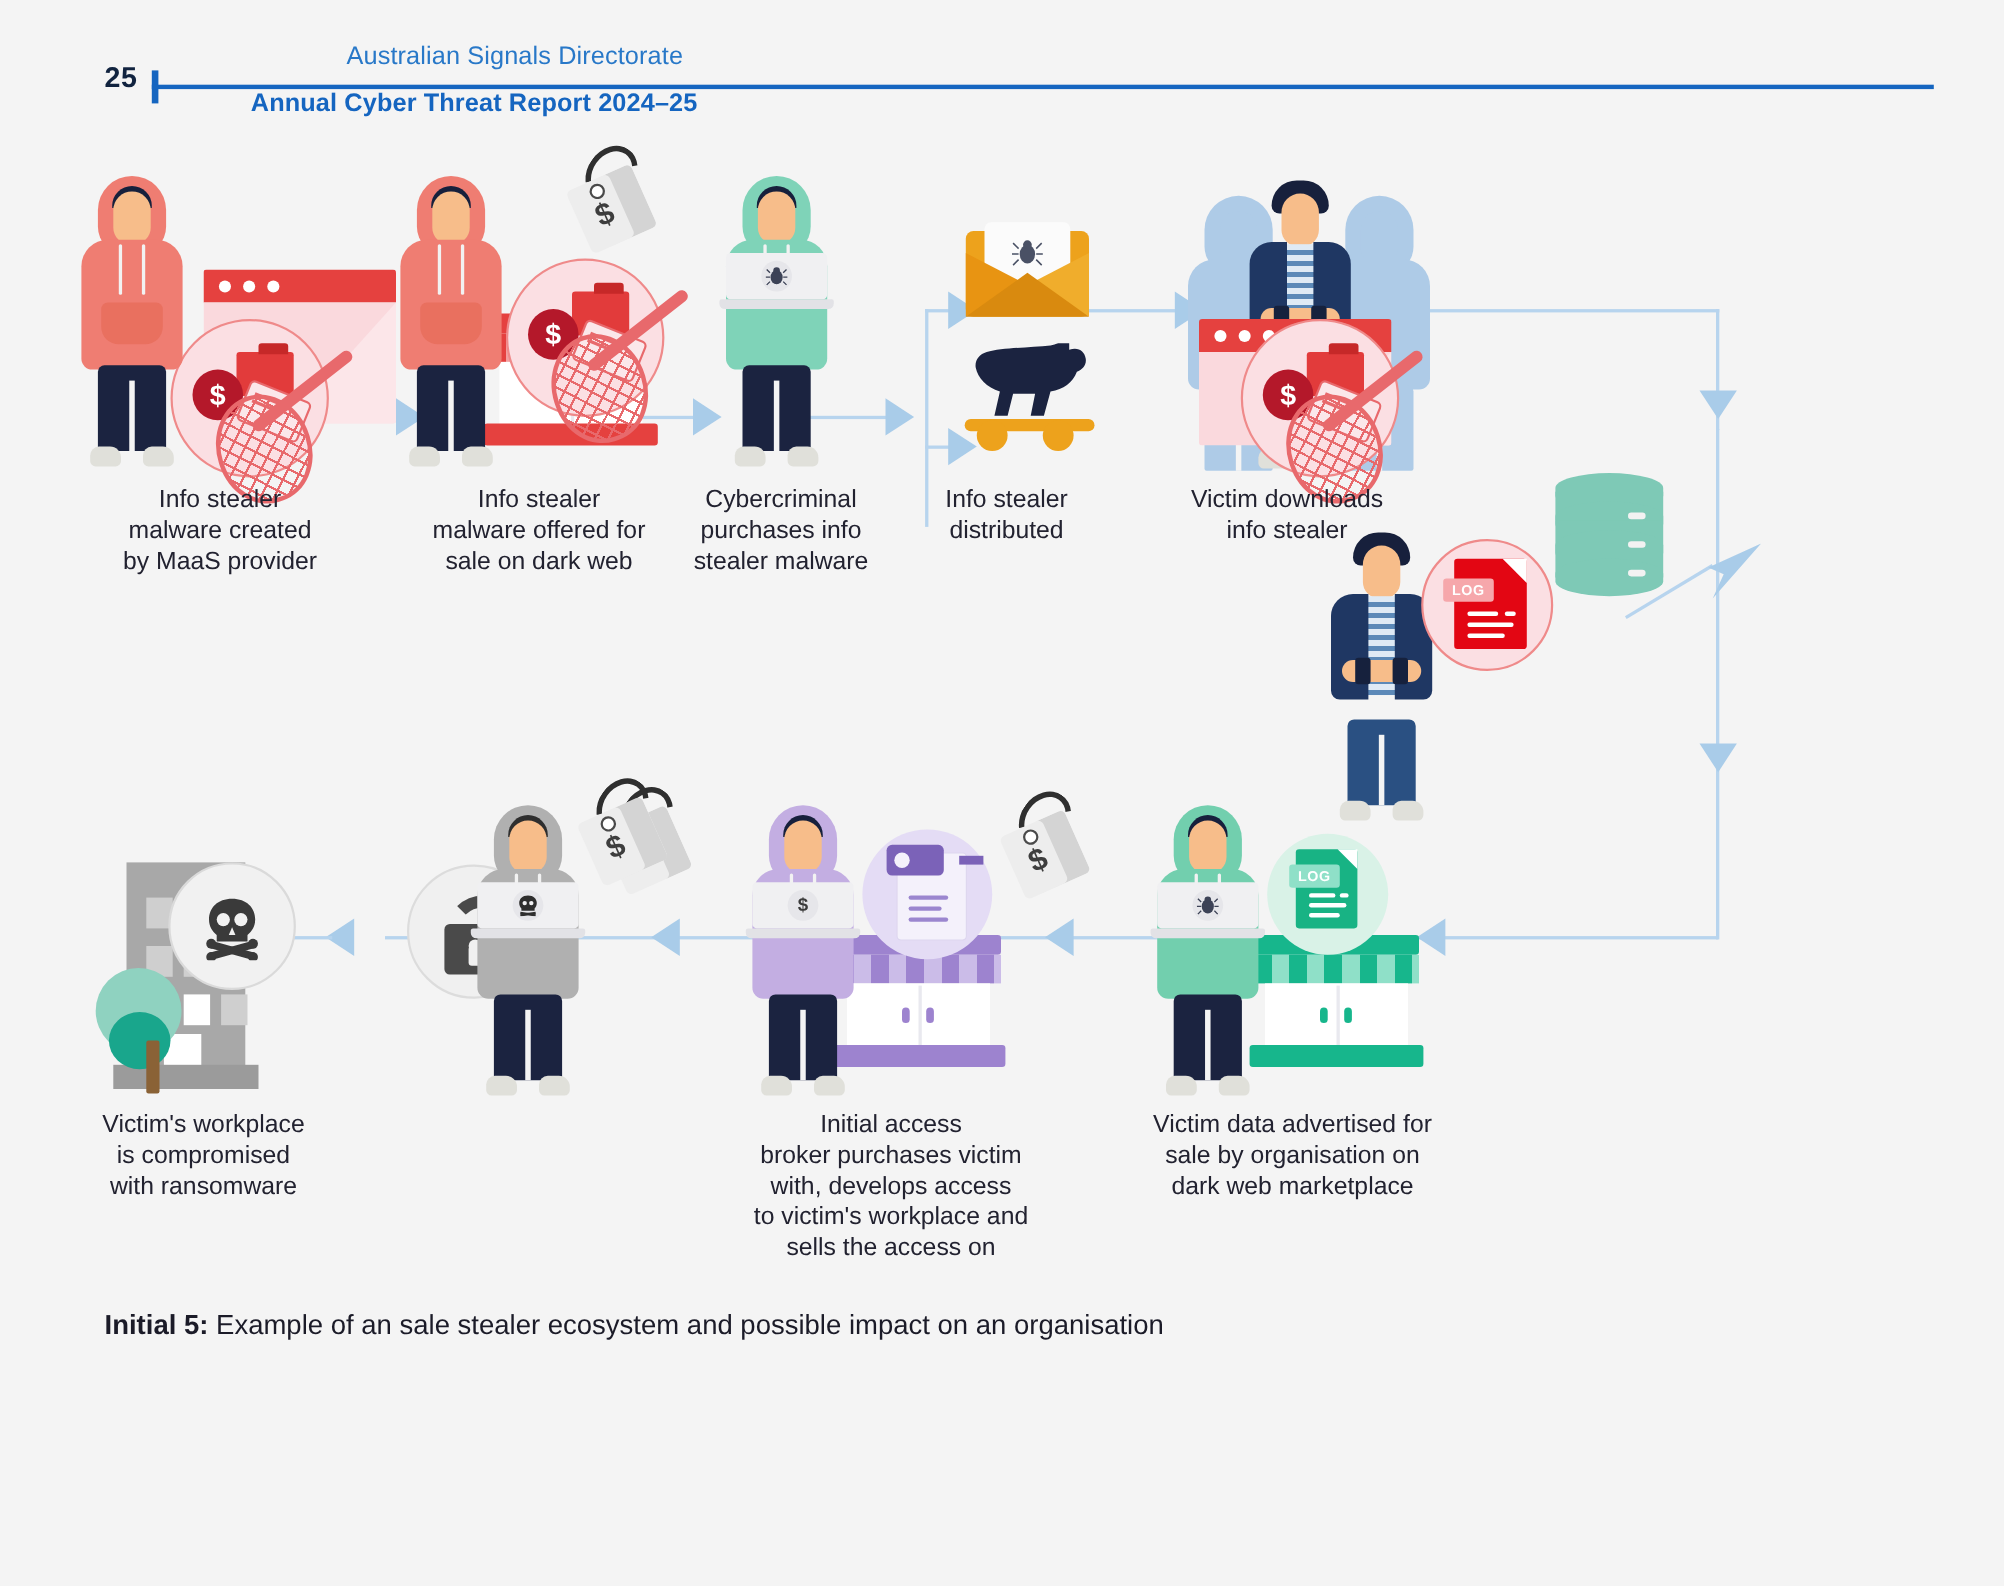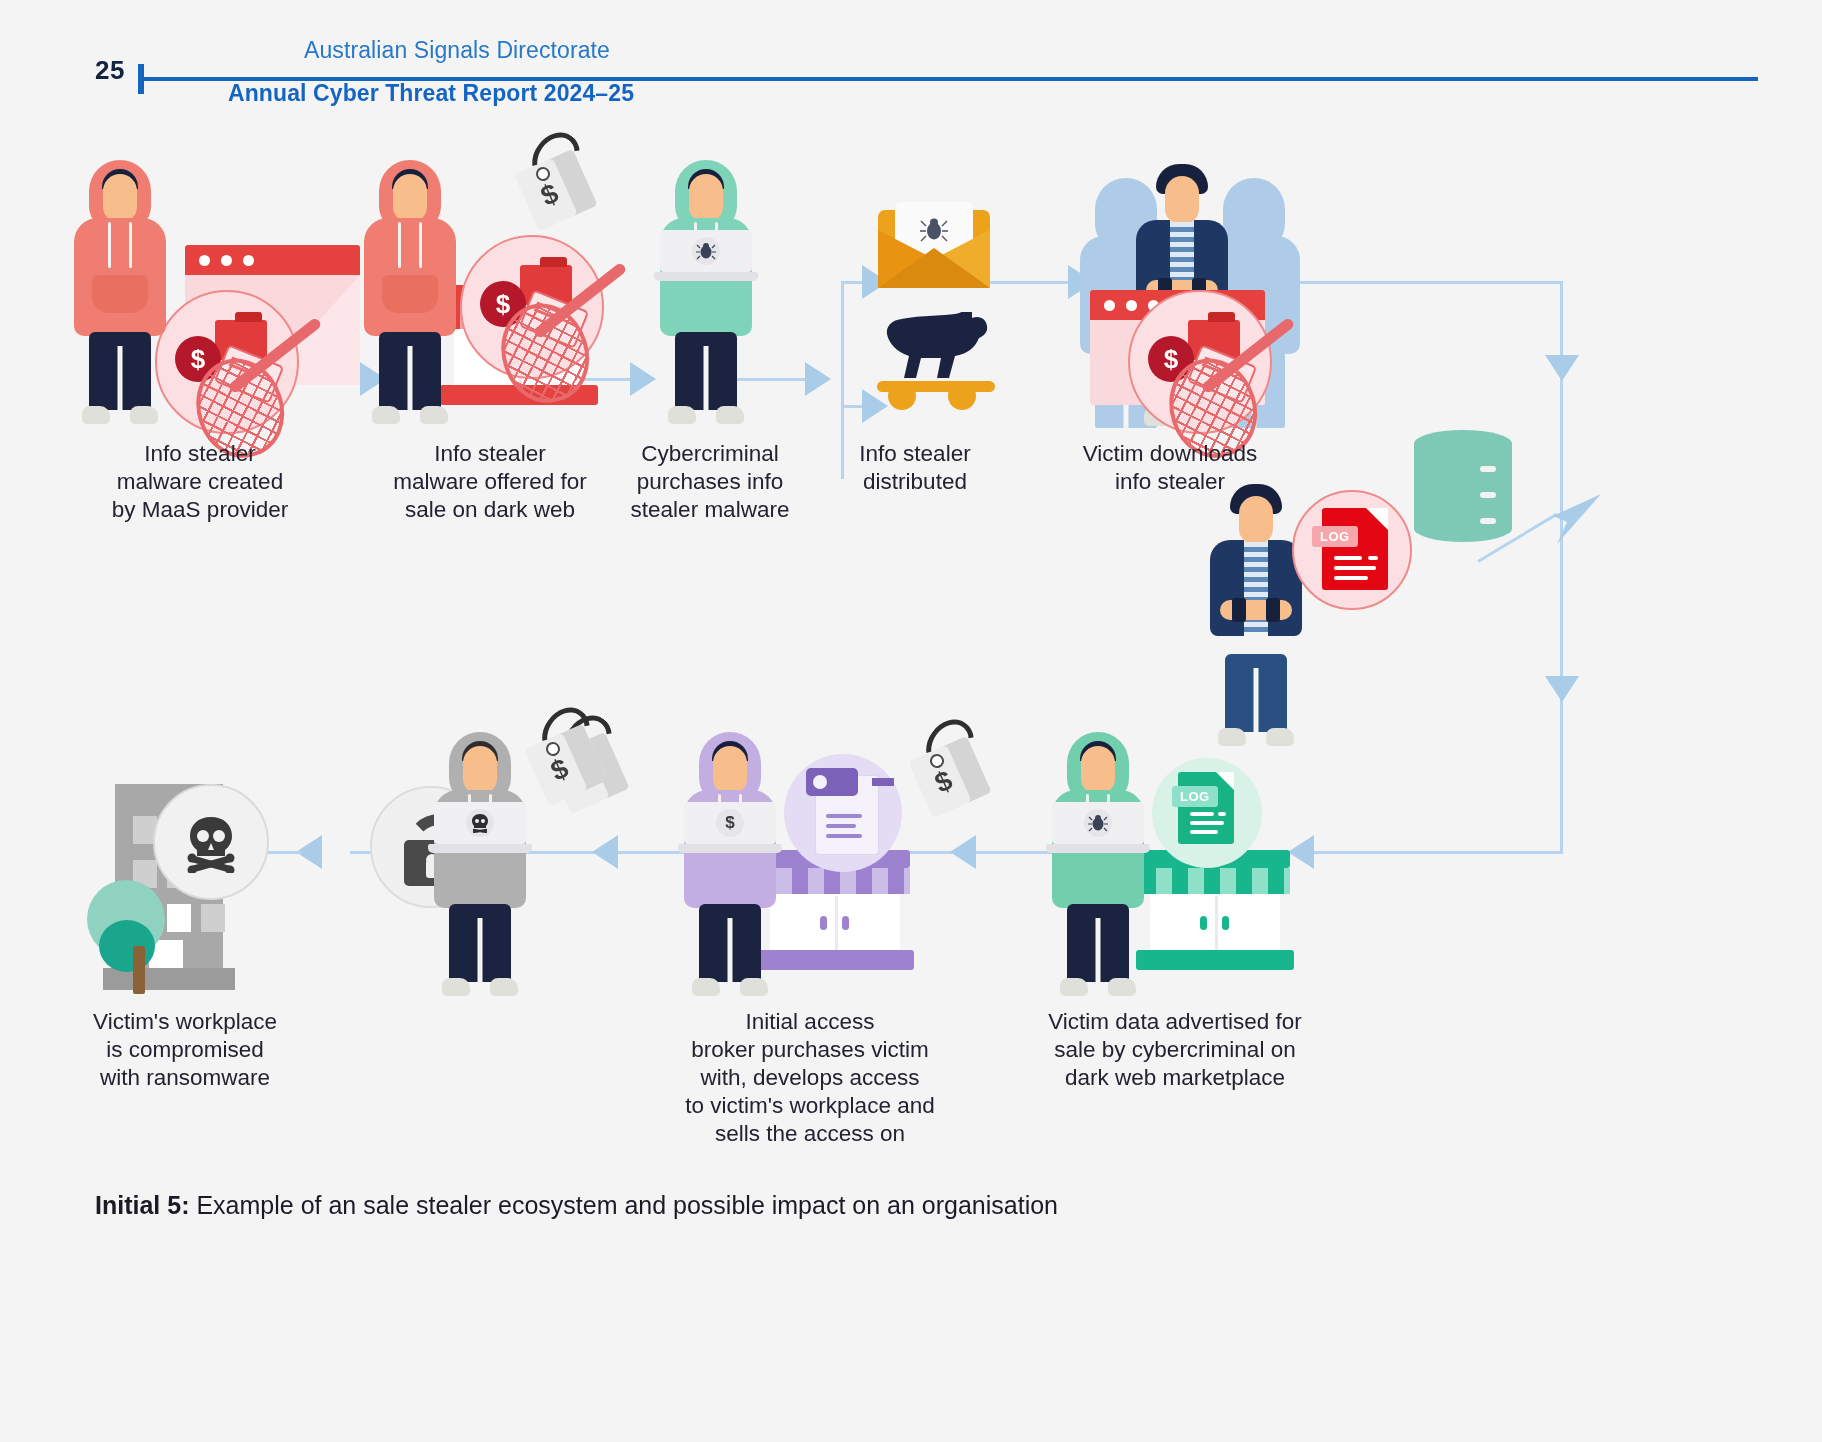--- a/index.html
+++ b/index.html
@@ -19,21 +19,21 @@
     position:absolute;left:95px;top:55px;
     font-size:26px;font-weight:bold;color:#11233f;letter-spacing:.5px;
   }
   .hdr-rule{
     position:absolute;left:138px;top:77px;width:1620px;height:4px;background:#1565c0;
   }
   .hdr-tick{
     position:absolute;left:138px;top:64px;width:6px;height:30px;background:#1565c0;
   }
   .org{
-    position:absolute;left:304px;top:37px;
+    position:absolute;left:315px;top:37px;
     font-size:23px;color:#2878c8;letter-spacing:.1px;
   }
   .rep{
     position:absolute;left:228px;top:80px;
     font-size:23px;font-weight:bold;color:#1565c0;letter-spacing:.1px;
   }
 
   
   .node{position:absolute;}
   .cap{
@@ -523,21 +523,21 @@
       <div class="lap-base"></div>
     </div>
     <div class="tag" style="left:-118px;top:22px;">
       <div class="tag-hook"></div>
       <div class="tag-body"></div>
       <div class="tag-hole"></div>
       <div class="tag-dollar">$</div>
     </div>
   </div>
   <div class="cap" style="left:1000px;top:1008px;width:350px;">Victim data advertised for
-sale by cybercriminal on
+sale by organisation on
 dark web marketplace</div>
 
   <div class="node" style="left:666px;top:710px;width:330px;height:290px;">
     <div class="stall" style="left:94px;top:140px;">
       <div class="st-top" style="background:#9d83cf;"></div>
       <div class="st-awn" style="background:repeating-linear-gradient(90deg,#9d83cf 0 16px,#cbbce8 16px 32px);"></div>
       <div class="st-box"></div>
       <div class="st-div"></div>
       <div class="st-knobL" style="background:#9d83cf;"></div>
       <div class="st-knobR" style="background:#9d83cf;"></div>

